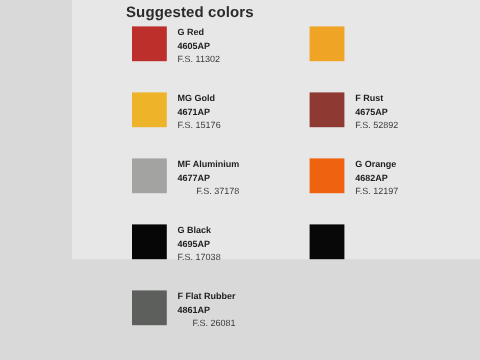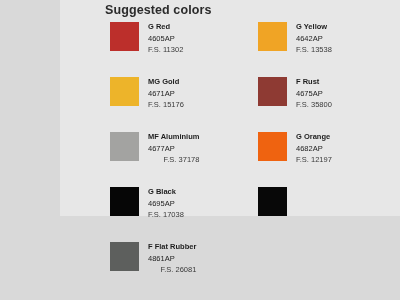--- a/index.html
+++ b/index.html
@@ -80,21 +80,21 @@
   .swatch-name {
     font-size: 7.5px;
     font-weight: bold;
     color: #1d1d1d;
     line-height: 11.5px;
     white-space: nowrap;
   }
 
   .swatch-code {
     font-size: 7.5px;
-    font-weight: normal;
+    font-weight: bold;
     color: #1d1d1d;
     line-height: 11.5px;
     white-space: nowrap;
   }
 
   .swatch-fs {
     font-size: 7.5px;
     font-weight: normal;
     color: #3a3a3a;
     line-height: 12px;
@@ -114,40 +114,35 @@
         <div class="swatch-cell">
           <div class="swatch-chip" style="background: rgb(188, 47, 43);"></div>
           <div class="swatch-info">
             <div class="swatch-name">G Red</div>
             <div class="swatch-code">4605AP</div>
             <div class="swatch-fs">F.S. 11302</div>
           </div>
         </div>
         <div class="swatch-cell">
           <div class="swatch-chip" style="background: rgb(240, 164, 37);"></div>
-          <div class="swatch-info">
-            <div class="swatch-name">G Yellow</div>
-            <div class="swatch-code">4642AP</div>
-            <div class="swatch-fs">F.S. 13538</div>
-          </div>
         </div>
         <div class="swatch-cell">
           <div class="swatch-chip" style="background: rgb(237, 180, 42);"></div>
           <div class="swatch-info">
             <div class="swatch-name">MG Gold</div>
             <div class="swatch-code">4671AP</div>
             <div class="swatch-fs">F.S. 15176</div>
           </div>
         </div>
         <div class="swatch-cell">
           <div class="swatch-chip" style="background: rgb(142, 58, 51);"></div>
           <div class="swatch-info">
             <div class="swatch-name">F Rust</div>
             <div class="swatch-code">4675AP</div>
-            <div class="swatch-fs">F.S. 35800</div>
+            <div class="swatch-fs">F.S. 52892</div>
           </div>
         </div>
         <div class="swatch-cell">
           <div class="swatch-chip" style="background: rgb(163, 163, 161);"></div>
           <div class="swatch-info">
             <div class="swatch-name">MF Aluminium</div>
             <div class="swatch-code">4677AP</div>
             <div class="swatch-fs">F.S. 37178</div>
           </div>
         </div>

